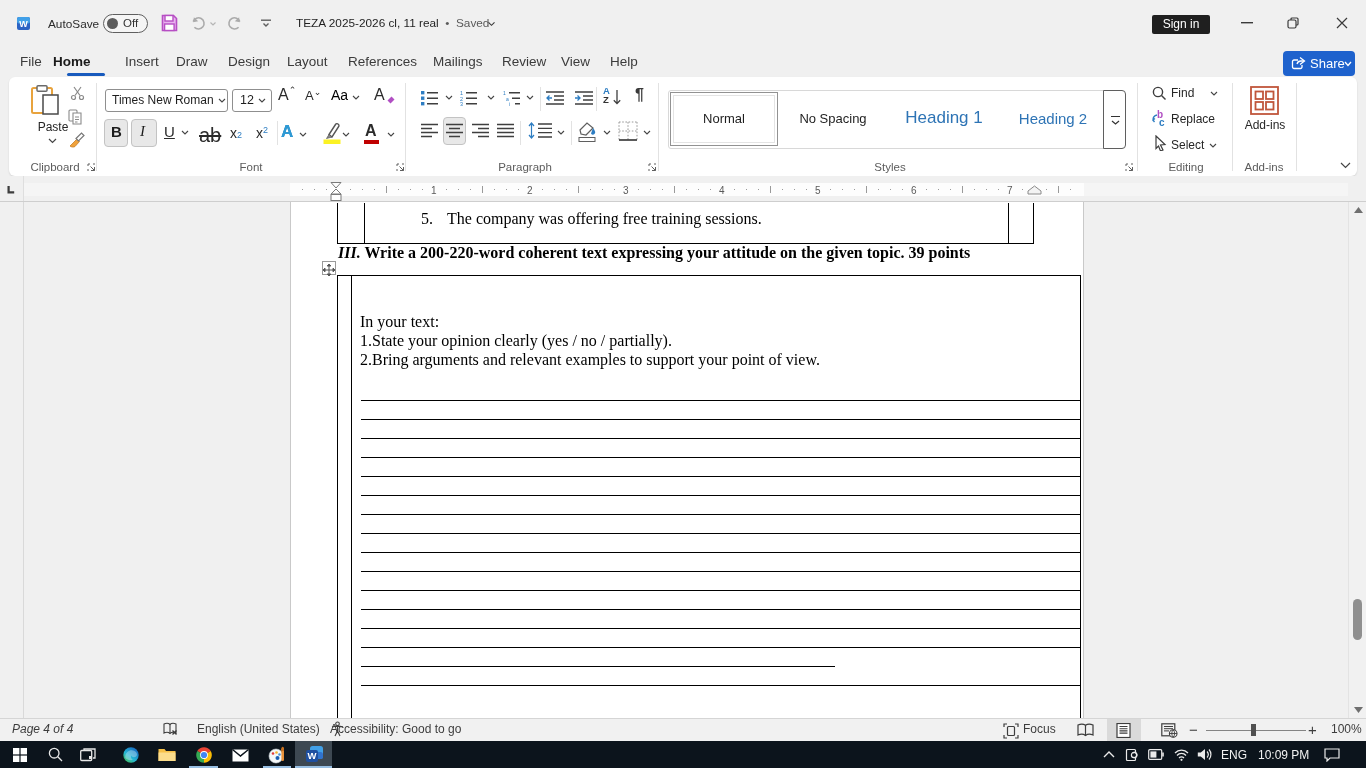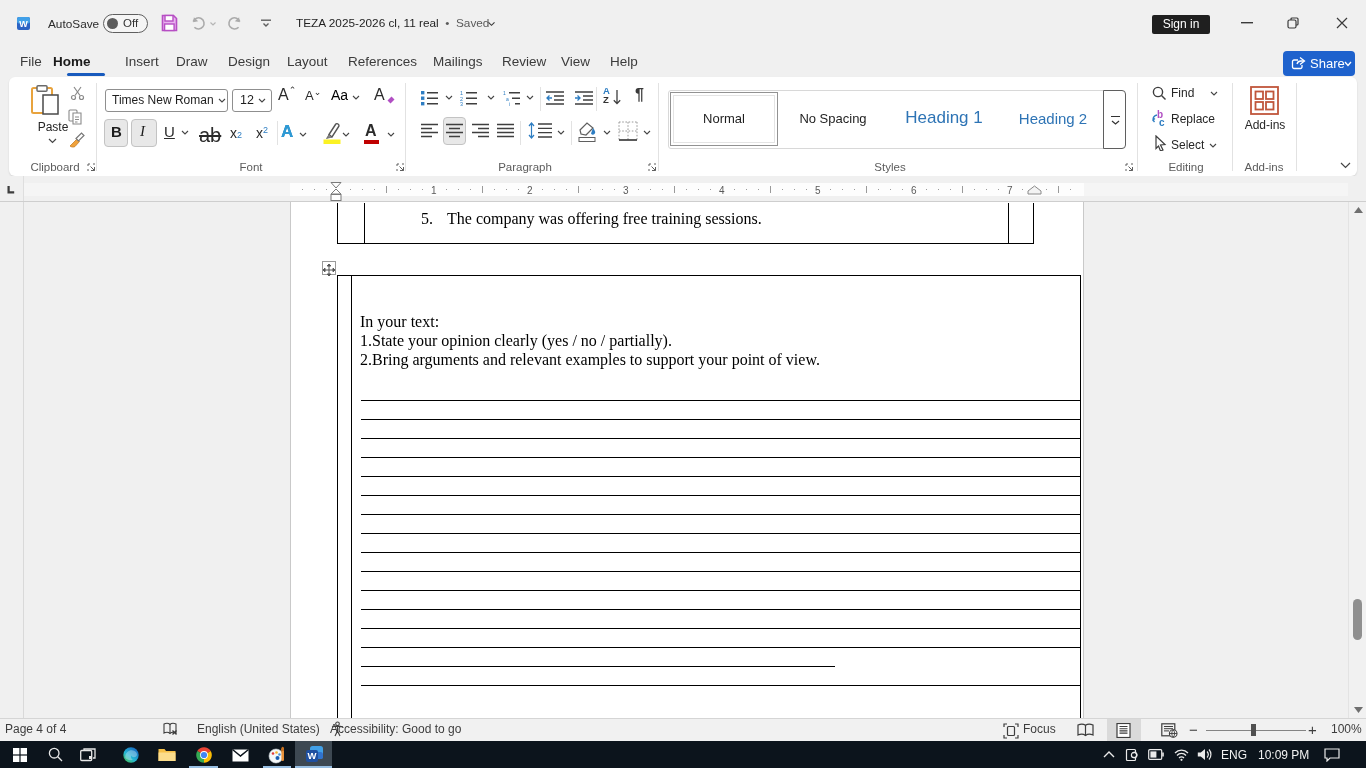--- a/index.html
+++ b/index.html
@@ -450,20 +450,21 @@
   <div id="page"></div>
 
   <div class="tline" style="left:337px;top:1px;width:1.3px;height:41px;"></div>
   <div class="tline" style="left:364px;top:1px;width:1.3px;height:41px;"></div>
   <div class="tline" style="left:1008px;top:1px;width:1.3px;height:41px;"></div>
   <div class="tline" style="left:1033px;top:1px;width:1.3px;height:41px;"></div>
   <div class="tline" style="left:337px;top:41px;width:697px;height:1.3px;"></div>
   <div class="dtext" style="left:421px;top:8px;">5.</div>
   <div class="dtext" style="left:447px;top:8px;">The company was offering free training sessions.</div>
 
+  <div class="dtext" style="left:338px;top:42px;font-weight:bold;"><i>III.</i> Write a 200-220-word coherent text expressing your attitude on the given topic. 39 points</div>
 
   <div class="abs" style="left:322px;top:59px;width:14px;height:14px;border:1px solid #9a9a9a;background:#fff;">
     <svg width="12" height="12" viewBox="0 0 12 12" stroke="#555" stroke-width="1" fill="#555">
         <path d="M6 1 V11 M1 6 H11" fill="none"></path>
         <path d="M6 0 l1.8 2 h-3.6z M6 12 l1.8 -2 h-3.6z M0 6 l2 -1.8 v3.6z M12 6 l-2 -1.8 v3.6z"></path>
       </svg>
   </div>
 
   <div class="tline" style="left:337px;top:73px;width:744px;height:1.3px;"></div>
   <div class="tline" style="left:337px;top:73px;width:1.3px;height:444px;"></div>
@@ -498,21 +499,21 @@
         <path d="M4.5 0 L9 6 H0z" fill="#6f6f6f"></path>
       </svg>
     <svg class="abs" style="left:5px;top:505px" width="9" height="6" viewBox="0 0 9 6">
         <path d="M4.5 6 L9 0 H0z" fill="#6f6f6f"></path>
       </svg>
     <div class="abs" style="left:4px;top:397px;width:9px;height:41px;background:#8f8f8f;border-radius:4.5px;"></div>
   </div>
 </div>
 
 <div id="statusbar">
-  <div class="abs" style="left:5px;top:3px;">Page 4 of 4</div>
+  <div class="abs" style="left:12px;top:3px;font-style:italic;">Page 4 of 4</div>
   <div class="abs" style="left:72px;top:3px;margin-top:37px;">1045 words</div>
   <svg class="abs" style="left:163px;top:3px" width="15" height="14" viewBox="0 0 15 14" fill="none" stroke="#3d3d3d" stroke-width="1.1">
       <path d="M1 2 C3 1 5.5 1 7 2.5 C8.5 1 11 1 13 2 V11 C11 10 8.5 10 7 11.5 C5.5 10 3 10 1 11z"></path>
       <path d="M7 2.5 V11"></path>
       <path d="M9.5 8.5 l4 4 M13.5 8.5 l-4 4" stroke-width="1.3"></path>
     </svg>
   <div class="abs" style="left:197px;top:3px;">English (United States)</div>
   <svg class="abs" style="left:330px;top:2px" width="15" height="16" viewBox="0 0 15 16" fill="none" stroke="#3d3d3d" stroke-width="1.1">
       <circle cx="7.5" cy="2.8" r="1.8"></circle>
       <path d="M2 6 C5 5 10 5 13 6 M7.5 5.5 V10 M7.5 10 L5 15 M7.5 10 L10 15"></path>

